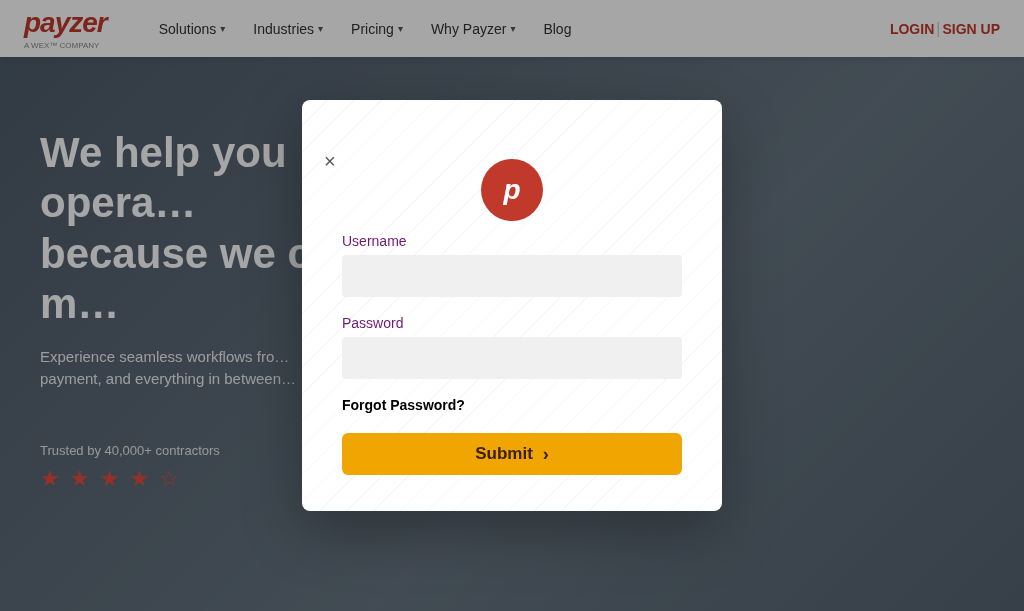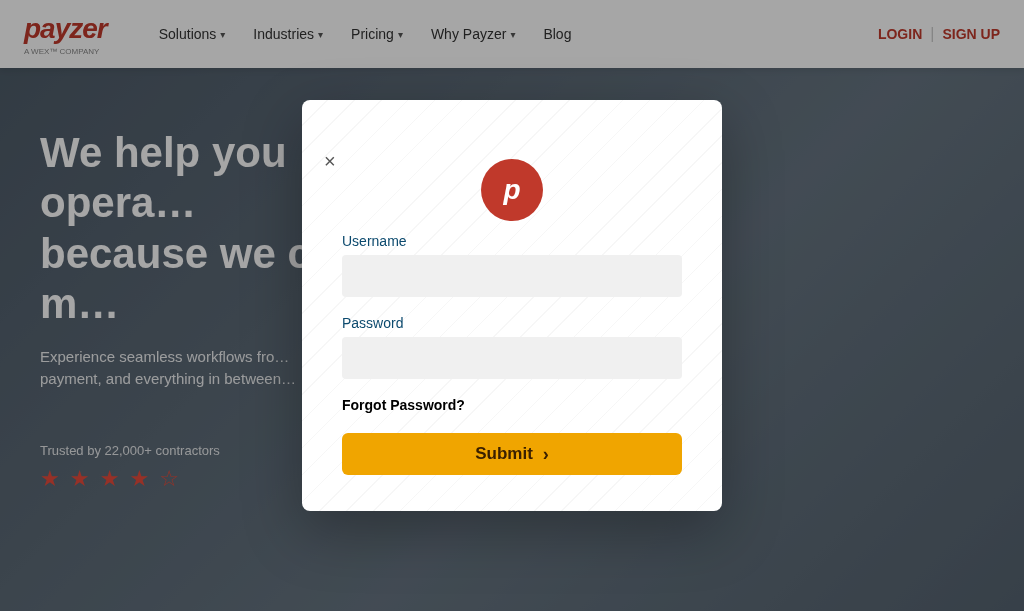--- a/index.html
+++ b/index.html
@@ -15,21 +15,21 @@
       content: '';
       position: absolute; top: 0; left: 0; width: 100%; height: 100%;
       background: rgba(60, 70, 80, 0.45);
     }
 
     
     .navbar {
       position: relative; z-index: 10;
       background: #fff;
       display: flex; align-items: center;
-      height: 68px; padding: 0 24px;
+      height: 57px; padding: 0 24px;
       box-shadow: 0 2px 6px rgba(0,0,0,0.1);
     }
     .logo-area {
       display: flex; align-items: center; gap: 0;
       margin-right: 40px;
     }
     .logo-text {
       font-size: 28px; font-weight: 800; color: #c0392b; letter-spacing: -1px;
       font-style: italic;
     }
@@ -39,21 +39,21 @@
     .nav-links {
       display: flex; align-items: flex-start; gap: 4px; flex: 1;
     }
     .nav-item {
       display: flex; align-items: center; gap: 4px;
       padding: 6px 12px; font-size: 14px; color: #333; font-weight: 500;
       cursor: pointer; border-radius: 4px; white-space: nowrap;
     }
     .nav-chevron { font-size: 10px; color: #555; }
     .nav-right {
-      display: flex; align-items: center; gap: 8px;
+      display: flex; align-items: center; gap: 2px;
     }
     .nav-login { font-size: 14px; font-weight: 600; color: #c0392b; cursor: pointer; }
     .nav-divider { color: #ccc; font-size: 16px; }
     .nav-signup { font-size: 14px; font-weight: 600; color: #c0392b; cursor: pointer; }
     .nav-get-btn {
       background: #c0392b; color: #fff; font-weight: 700; font-size: 13px;
       padding: 10px 16px; border: none; cursor: pointer; border-radius: 2px;
       position: absolute; right: 0; top: 0; height: 68px;
     }
 
@@ -106,21 +106,21 @@
       display: flex; align-items: center; justify-content: center;
     }
     .modal-logo-p {
       color: #fff; font-size: 28px; font-weight: 900; font-style: italic;
     }
     .modal-title {
       text-align: center; font-size: 24px; font-weight: 700; color: #c0392b;
       margin-bottom: 24px;
     }
     .form-label {
-      font-size: 14px; color: #0c4a6e; font-weight: 500; margin-bottom: 6px; display: block;
+      font-size: 14px; color: #701a75; font-weight: 500; margin-bottom: 6px; display: block;
     }
     .form-input {
       width: 100%; height: 42px; border: none; background: #f0f0f0;
       border-radius: 4px; padding: 0 12px; font-size: 14px; color: #333;
       margin-bottom: 18px; outline: none;
     }
     .forgot-link {
       display: block; font-size: 14px; font-weight: 700; color: #000000;
       margin-bottom: 20px; cursor: pointer; text-decoration: none;
     }
@@ -188,21 +188,21 @@
   </div>
 </nav>
 
 <div class="hero-content">
   <h1 class="hero-title">
     We help you opera…<br>because we care m…
   </h1>
   <p class="hero-subtitle">
     Experience seamless workflows fro…<br>payment, and everything in between…
   </p>
-  <p class="trust-text">Trusted by 22,000+ contractors</p>
+  <p class="trust-text">Trusted by 40,000+ contractors</p>
   <div class="stars">★ ★ ★ ★ ☆</div>
 </div>
 
 <div class="modal-overlay">
   <div class="modal">
     <button class="modal-close">×</button>
 
     <div class="modal-logo-wrap">
       <div class="modal-logo-circle">
         <span class="modal-logo-p">p</span>

